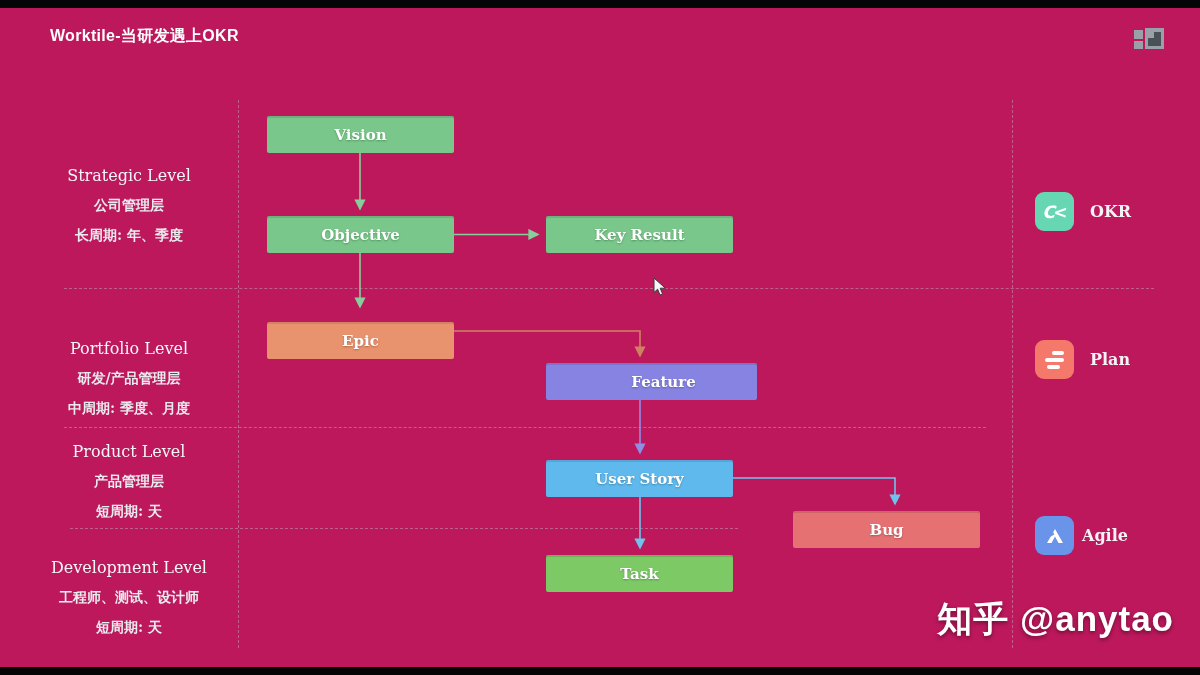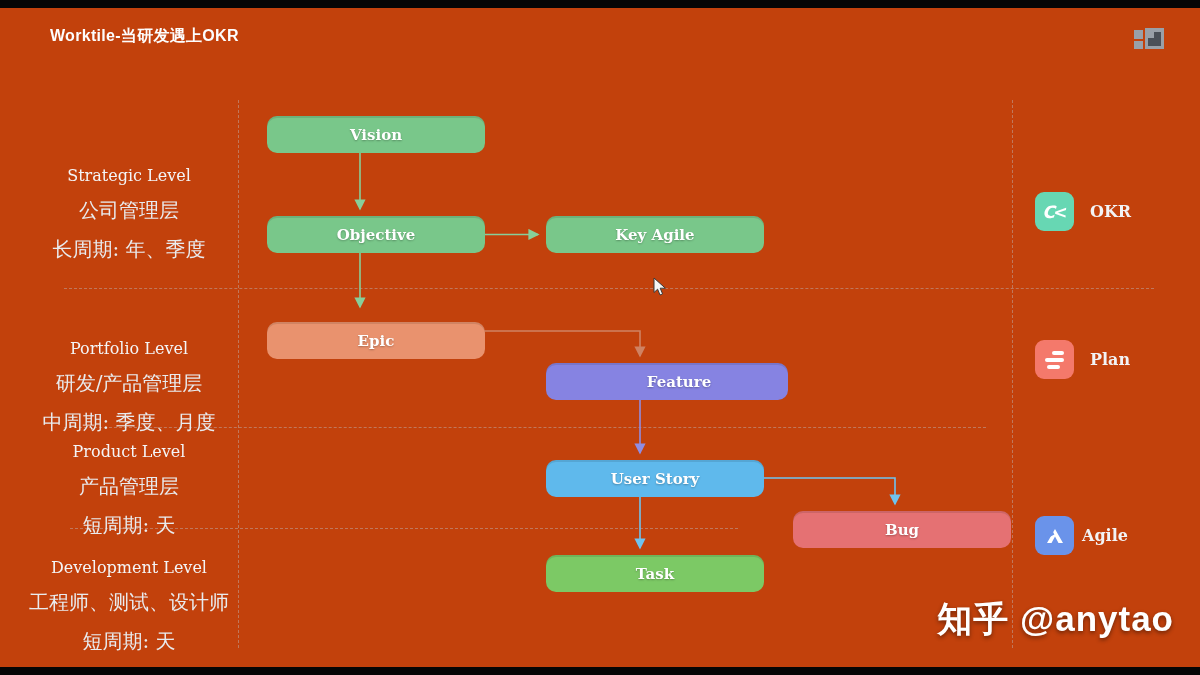--- a/index.html
+++ b/index.html
@@ -1,40 +1,40 @@
 <!DOCTYPE html>
 <html><head>
 <meta charset="utf-8">
 <style>
   html,body{margin:0;padding:0;background:#000;}
-  .stage{position:relative;width:1200px;height:675px;background:#c2410c;overflow:hidden;
+  .stage{position:relative;width:1200px;height:675px;background:#be185d;overflow:hidden;
          font-family:"DejaVu Serif", serif;}
   .bar{position:absolute;left:0;width:1200px;background:#050505;}
   .bar.top{top:0;height:8px;}
   .bar.bottom{bottom:0;height:8px;}
 
   .title{position:absolute;left:50px;top:26px;color:#fdfdfd;
          font-family:"Liberation Sans", sans-serif;font-size:16px;font-weight:700;letter-spacing:.3px;}
 
   .win-icon{position:absolute;right:36px;top:28px;width:30px;height:23px;cursor:pointer;}
 
   
   .vline{position:absolute;top:100px;height:548px;width:0;border-left:1px dashed rgba(190,196,206,.42);}
   .hline{position:absolute;height:0;border-top:1px dashed rgba(190,196,206,.42);}
 
   
   .level{position:absolute;left:20px;width:218px;text-align:center;color:#e9ebee;}
   .level-name{font-size:16px;font-weight:400;color:#f4f5f7;}
-  .level-line{font-size:20px;margin-top:12px;}
+  .level-line{font-size:14px;margin-top:12px;font-weight:bold;}
   #lv0{top:166px;} #lv0 .level-name{margin-bottom:10px;}
   #lv1{top:339px;} #lv2{top:442px;} #lv3{top:558px;}
 
   
-  .node{position:absolute;width:218px;height:37px;display:flex;align-items:center;justify-content:center;
-        color:#fff;font-size:15px;font-weight:700;border-radius:10px;
+  .node{position:absolute;width:187px;height:37px;display:flex;align-items:center;justify-content:center;
+        color:#fff;font-size:15px;font-weight:700;border-radius:2px;
         text-shadow:0 1px 2px rgba(0,0,0,.28);box-shadow:inset 0 2px 0 rgba(0,0,0,.10);}
   #node-vision   {left:267px;top:116px;background:#79c78a;}
   #node-objective{left:267px;top:216px;background:#79c78a;}
   #node-keyresult{left:546px;top:216px;background:#79c78a;}
   #node-epic     {left:267px;top:322px;background:#e9926e;}
   #node-feature  {left:546px;top:363px;background:#8683e2;padding-left:24px;}
   #node-userstory{left:546px;top:460px;background:#5fb9ec;}
   #node-task     {left:546px;top:555px;background:#7cc965;}
   #node-bug      {left:793px;top:511px;background:#e57173;}
 
@@ -125,21 +125,21 @@
     <path d="M454,234.5 L538,234.5" stroke="#87cf9a" stroke-width="1.6" fill="none" marker-end="url(#ah-g)"></path>
     <path d="M360,253 L360,307" stroke="#87cf9a" stroke-width="1.6" fill="none" marker-end="url(#ah-g)"></path>
     <path d="M454,331 L640,331 L640,356" stroke="#cf8263" stroke-width="1.6" fill="none" marker-end="url(#ah-s)"></path>
     <path d="M640,400 L640,453" stroke="#908de4" stroke-width="1.6" fill="none" marker-end="url(#ah-p)"></path>
     <path d="M733,478 L895,478 L895,504" stroke="#6fc3ef" stroke-width="1.6" fill="none" marker-end="url(#ah-b)"></path>
     <path d="M640,497 L640,548" stroke="#6fc3ef" stroke-width="1.6" fill="none" marker-end="url(#ah-b)"></path>
   </svg>
 
   <div class="node" id="node-vision">Vision</div>
   <div class="node" id="node-objective">Objective</div>
-  <div class="node" id="node-keyresult">Key Agile</div>
+  <div class="node" id="node-keyresult">Key Result</div>
   <div class="node" id="node-epic">Epic</div>
   <div class="node" id="node-feature">Feature</div>
   <div class="node" id="node-userstory">User Story</div>
   <div class="node" id="node-task">Task</div>
   <div class="node" id="node-bug">Bug</div>
 
   <div class="legend-item" id="legend-okr">
     <span class="licon okr">
         <span class="okr-glyph">C&lt;</span>
       </span>

